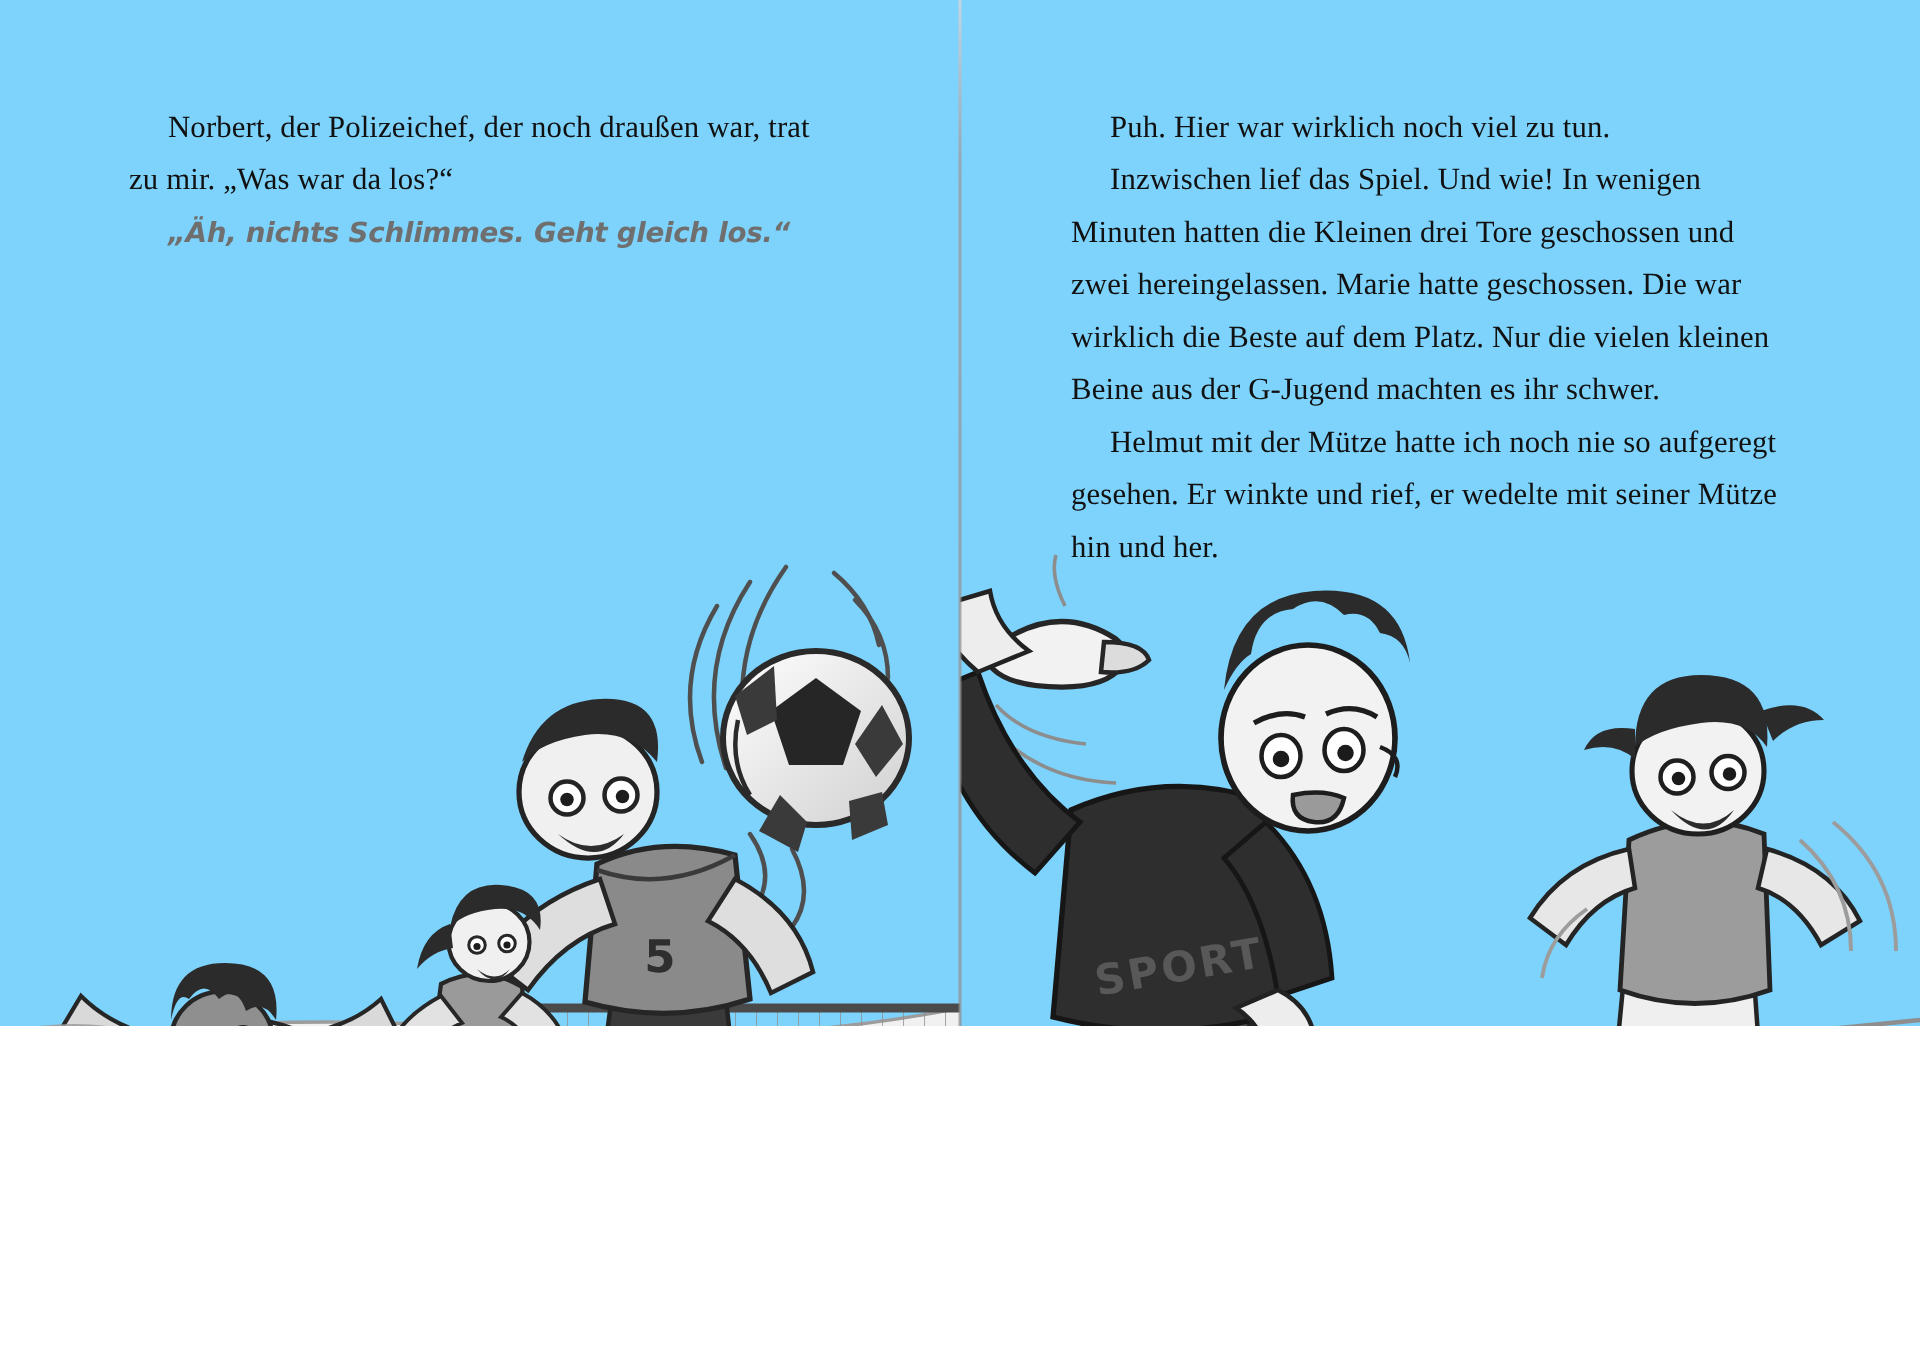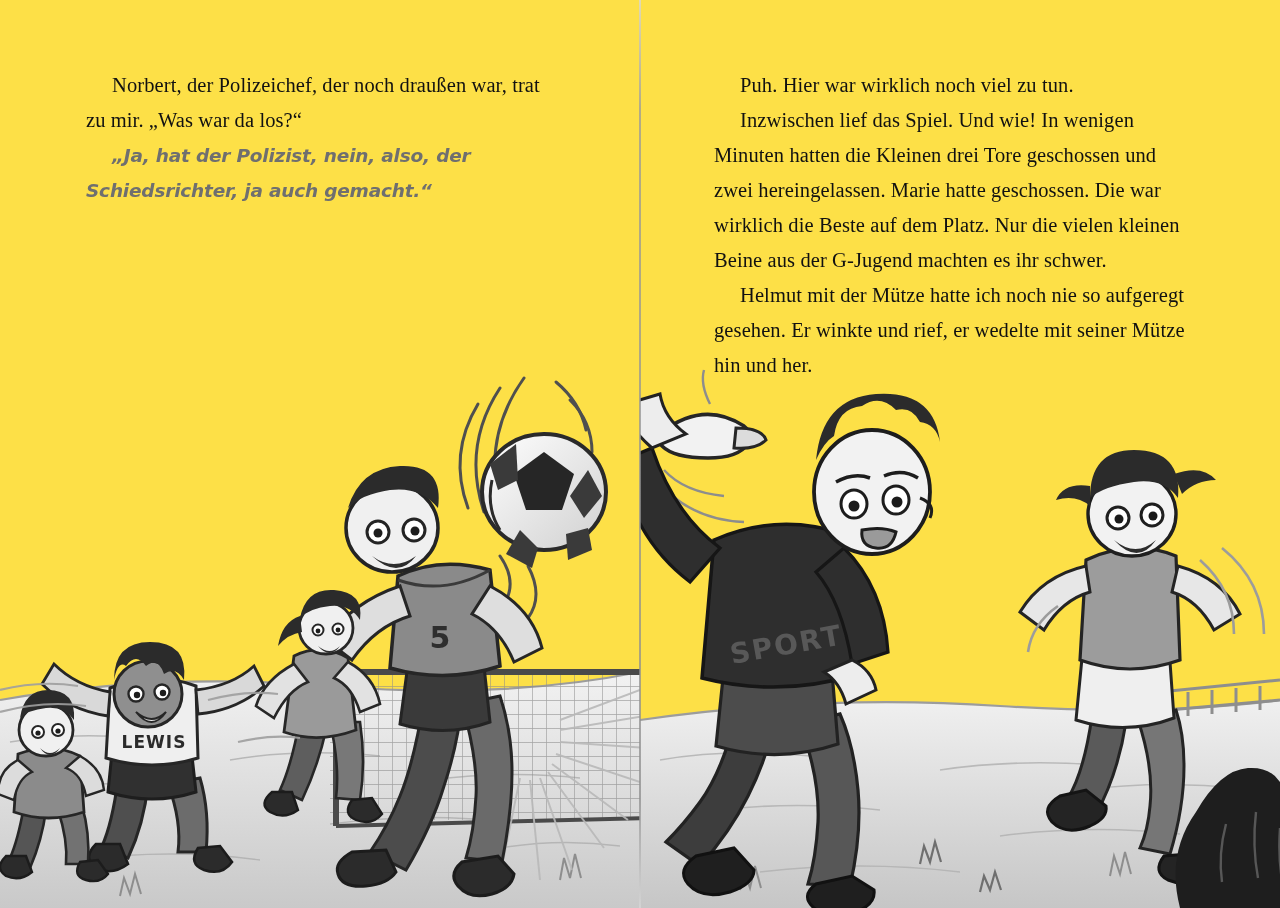--- a/index.html
+++ b/index.html
@@ -9,22 +9,22 @@
   }
   body {
     width: 1280px;
     height: 908px;
     overflow: hidden;
     font-family: "Liberation Serif", serif;
   }
   .spread {
     position: relative;
     width: 1280px;
-    height: 908px;
-    background: #fde047;
+    height: 684px;
+    background: #7dd3fc;
     overflow: hidden;
   }
   
   .gutter {
     position: absolute;
     left: 639px;
     top: 0;
     width: 2px;
     height: 908px;
     background: linear-gradient(to bottom, #d8d8d8, #9a9a9a 12%, #8d8d8d 88%, #d8d8d8);
@@ -81,21 +81,21 @@
 </style>
 </head>
 <body>
 
 <div class="spread">
 
   <div class="page page-left">
 
     <div class="textblock">
       <p class="para indent">Norbert, der Polizeichef, der noch draußen war, trat zu mir. „Was war da los?“</p>
-      <p class="para italic indent">„Ja, hat der Polizist, nein, also, der Schiedsrichter, ja auch gemacht.“</p>
+      <p class="para italic indent">„Äh, nichts Schlimmes. Geht gleich los.“</p>
     </div>
 
     <div class="art">
       <svg viewBox="0 0 640 908" width="640" height="908" xmlns="http://www.w3.org/2000/svg">
         <defs>
           <linearGradient id="ballShade" x1="0" y1="0" x2="1" y2="1">
             <stop offset="0%" stop-color="#ffffff"></stop>
             <stop offset="100%" stop-color="#d0d0d0"></stop>
           </linearGradient>
           <linearGradient id="groundL" x1="0" y1="0" x2="0" y2="1">

